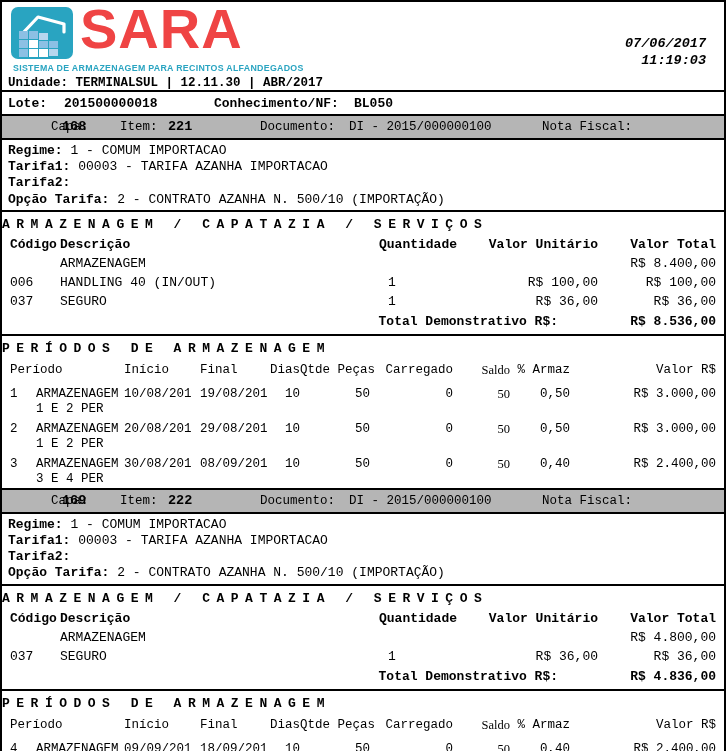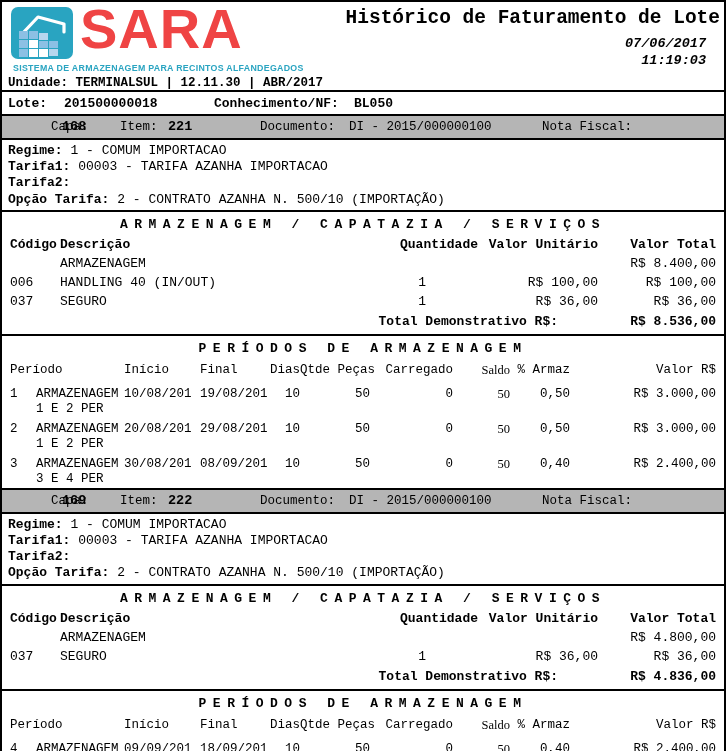--- a/index.html
+++ b/index.html
@@ -34,27 +34,27 @@
   .p-doc-lbl { left:258px; }  .p-doc-val { left:347px; }
   .p-nf-lbl { left:540px; }   .p-nf-val { left:642px; }
 
   
   .regime-box { border-bottom:2px solid #000; padding:3px 6px 2px 6px; font-size:13px; }
   .regime-box .line { line-height:16.2px; white-space:nowrap; }
   .lbl { font-weight:bold; }
 
   
   .svc-box { border-bottom:2px solid #000; padding:3px 0 2px 0; }
-  .sec-title { text-align:center; font-weight:bold; font-size:13px; letter-spacing:0.5em; line-height:20px; white-space:nowrap; }
+  .sec-title { font-weight:bold; font-size:13px; letter-spacing:0.5em; line-height:20px; white-space:nowrap; }
   .svc-table { padding:0 8px; }
   .svc-row { display:flex; line-height:19px; font-size:13px; }
   .svc-row.hdr { font-weight:bold; }
   .c-cod { width:50px; }
   .c-desc { flex:1; }
-  .c-qtd { width:120px; text-align:right; white-space:nowrap; }
+  .c-qtd { width:120px; text-align:center; white-space:nowrap; }
   .svc-row.dat .c-qtd { padding-right:52px; }
   .c-unit { width:120px; text-align:right; white-space:nowrap; }
   .c-tot { width:118px; text-align:right; white-space:nowrap; }
   .total-row { display:flex; font-weight:bold; line-height:21px; font-size:13px; padding:0 8px; }
   .total-lbl { flex:1; text-align:right; padding-right:40px; }
   .total-val { width:118px; text-align:right; }
 
   
   .per-box { border-bottom:2px solid #000; padding:3px 0 2px 0; }
   .per-table { padding:0 8px; font-size:12.5px; }
@@ -94,21 +94,20 @@
           <rect x="38" y="34" width="9" height="7" fill="#8CC0E4"></rect>
           <rect x="8" y="42" width="9" height="8" fill="#8CC0E4"></rect>
           <rect x="18" y="42" width="9" height="8" fill="#ffffff"></rect>
           <rect x="28" y="42" width="9" height="8" fill="#ffffff"></rect>
           <rect x="38" y="42" width="9" height="7" fill="#B7D6EE"></rect>
         </g>
       </svg>
     </span>
     <span class="brand" style="color:#ef4444">SARA</span>
     <span class="brand-subtitle" style="color:#29A4C1">SISTEMA DE ARMAZENAGEM PARA RECINTOS ALFANDEGADOS</span>
-    <span class="report-title">Histórico de Faturamento de Lote</span>
     <div class="report-datetime">
       <div>07/06/2017</div>
       <div>11:19:03</div>
     </div>
     <div class="unidade">
       <span>Unidade:</span>
       <span>TERMINALSUL | 12.11.30 | ABR/2017</span>
     </div>
   </div>
 

